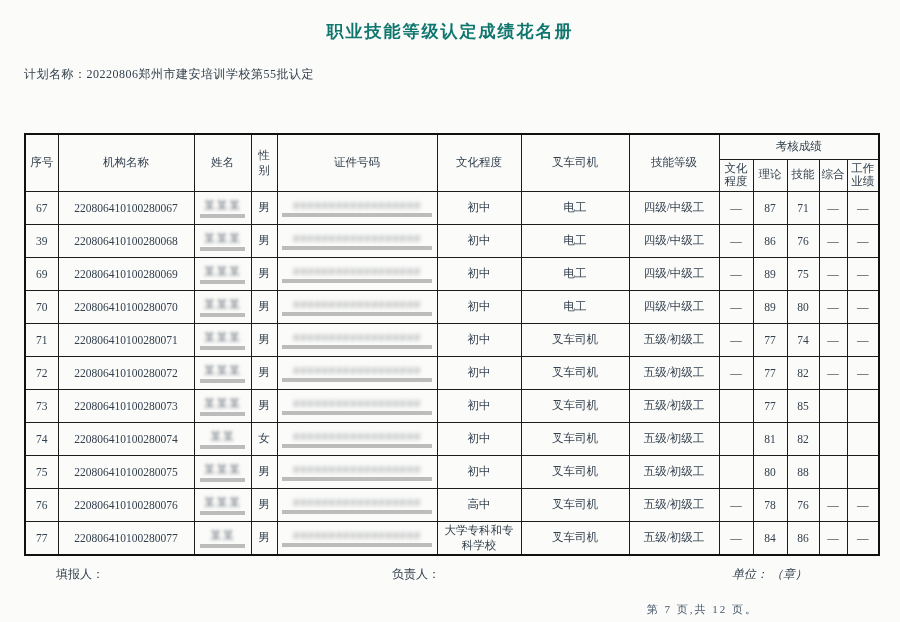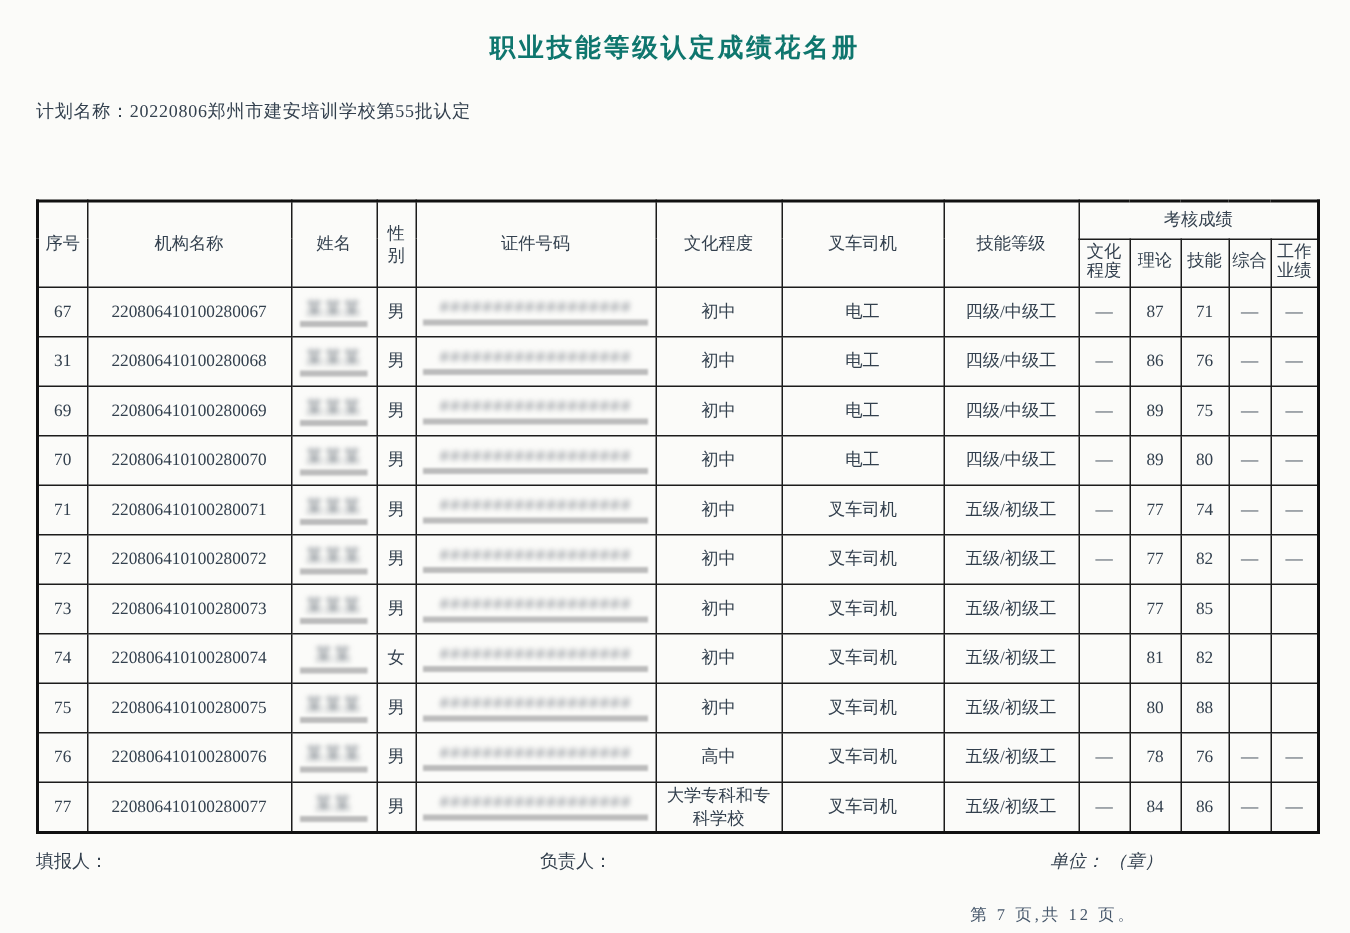--- a/index.html
+++ b/index.html
@@ -60,21 +60,21 @@
     filter:blur(1.9px);
     color:#81868d;
     font-size:11px; letter-spacing:0.5px;
     font-family:"Liberation Mono","DejaVu Sans Mono",monospace;
     max-width:100%;
   }
   .id-wrap { width:150px; margin:0 auto; }
   .id-wrap .redact-bar { width:100%; }
 
   .footer-sign { position:absolute; top:566px; left:24px; right:22px; font-size:12px; color:#33404e; }
-  .sign-item { position:absolute; white-space:nowrap; }
+  .sign-item { position:absolute; white-space:nowrap;margin-left:32px; }
   .sign-filler   { left:0; }
   .sign-manager  { left:336px; }
   .sign-unit     { left:676px;font-style:italic; }
 
   .page-indicator {
     position:absolute; top:602px; right:142px;
     font-size:11px; color:#46576b; letter-spacing:2px;margin-left:26px;
   }
 </style>
 </head>
@@ -139,21 +139,21 @@
           <td>初中</td>
           <td>电工</td>
           <td>四级/中级工</td>
           <td>—</td>
           <td>87</td>
           <td>71</td>
           <td>—</td>
           <td>—</td>
         </tr>
         <tr>
-          <td>31</td>
+          <td>39</td>
           <td>220806410100280068</td>
           <td><span class="redact-name">某某某</span><span class="redact-bar"></span></td>
           <td>男</td>
           <td>
             <span class="id-wrap" style="display:block"><span class="redact-id">##################</span><span class="redact-bar"></span></span>
           </td>
           <td>初中</td>
           <td>电工</td>
           <td>四级/中级工</td>
           <td>—</td>

